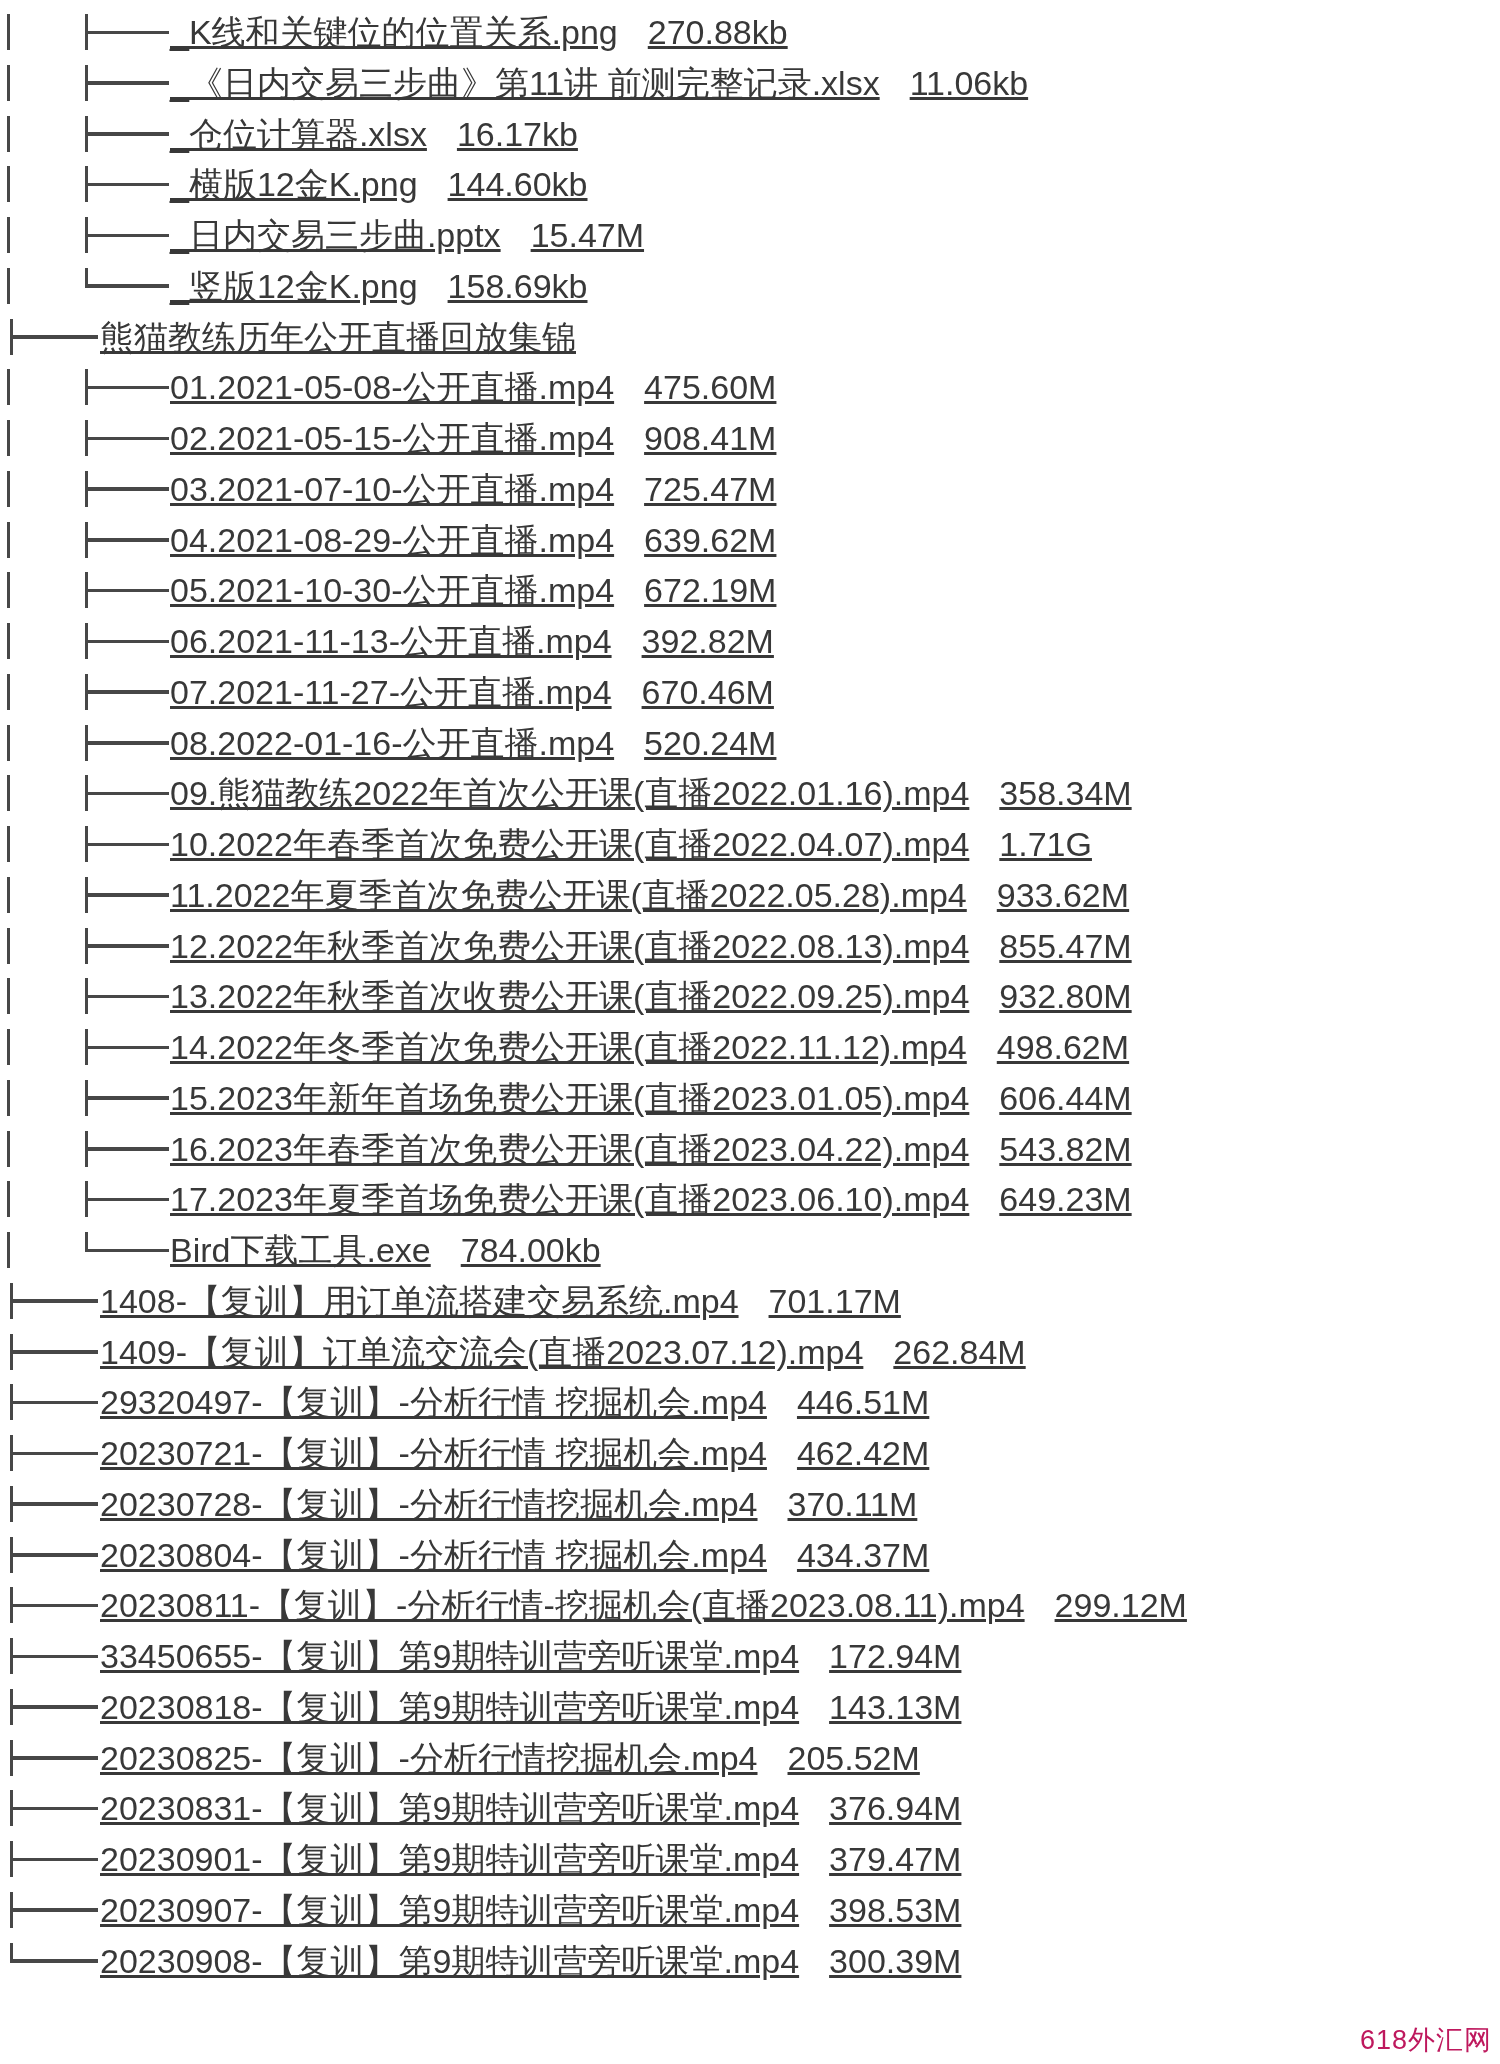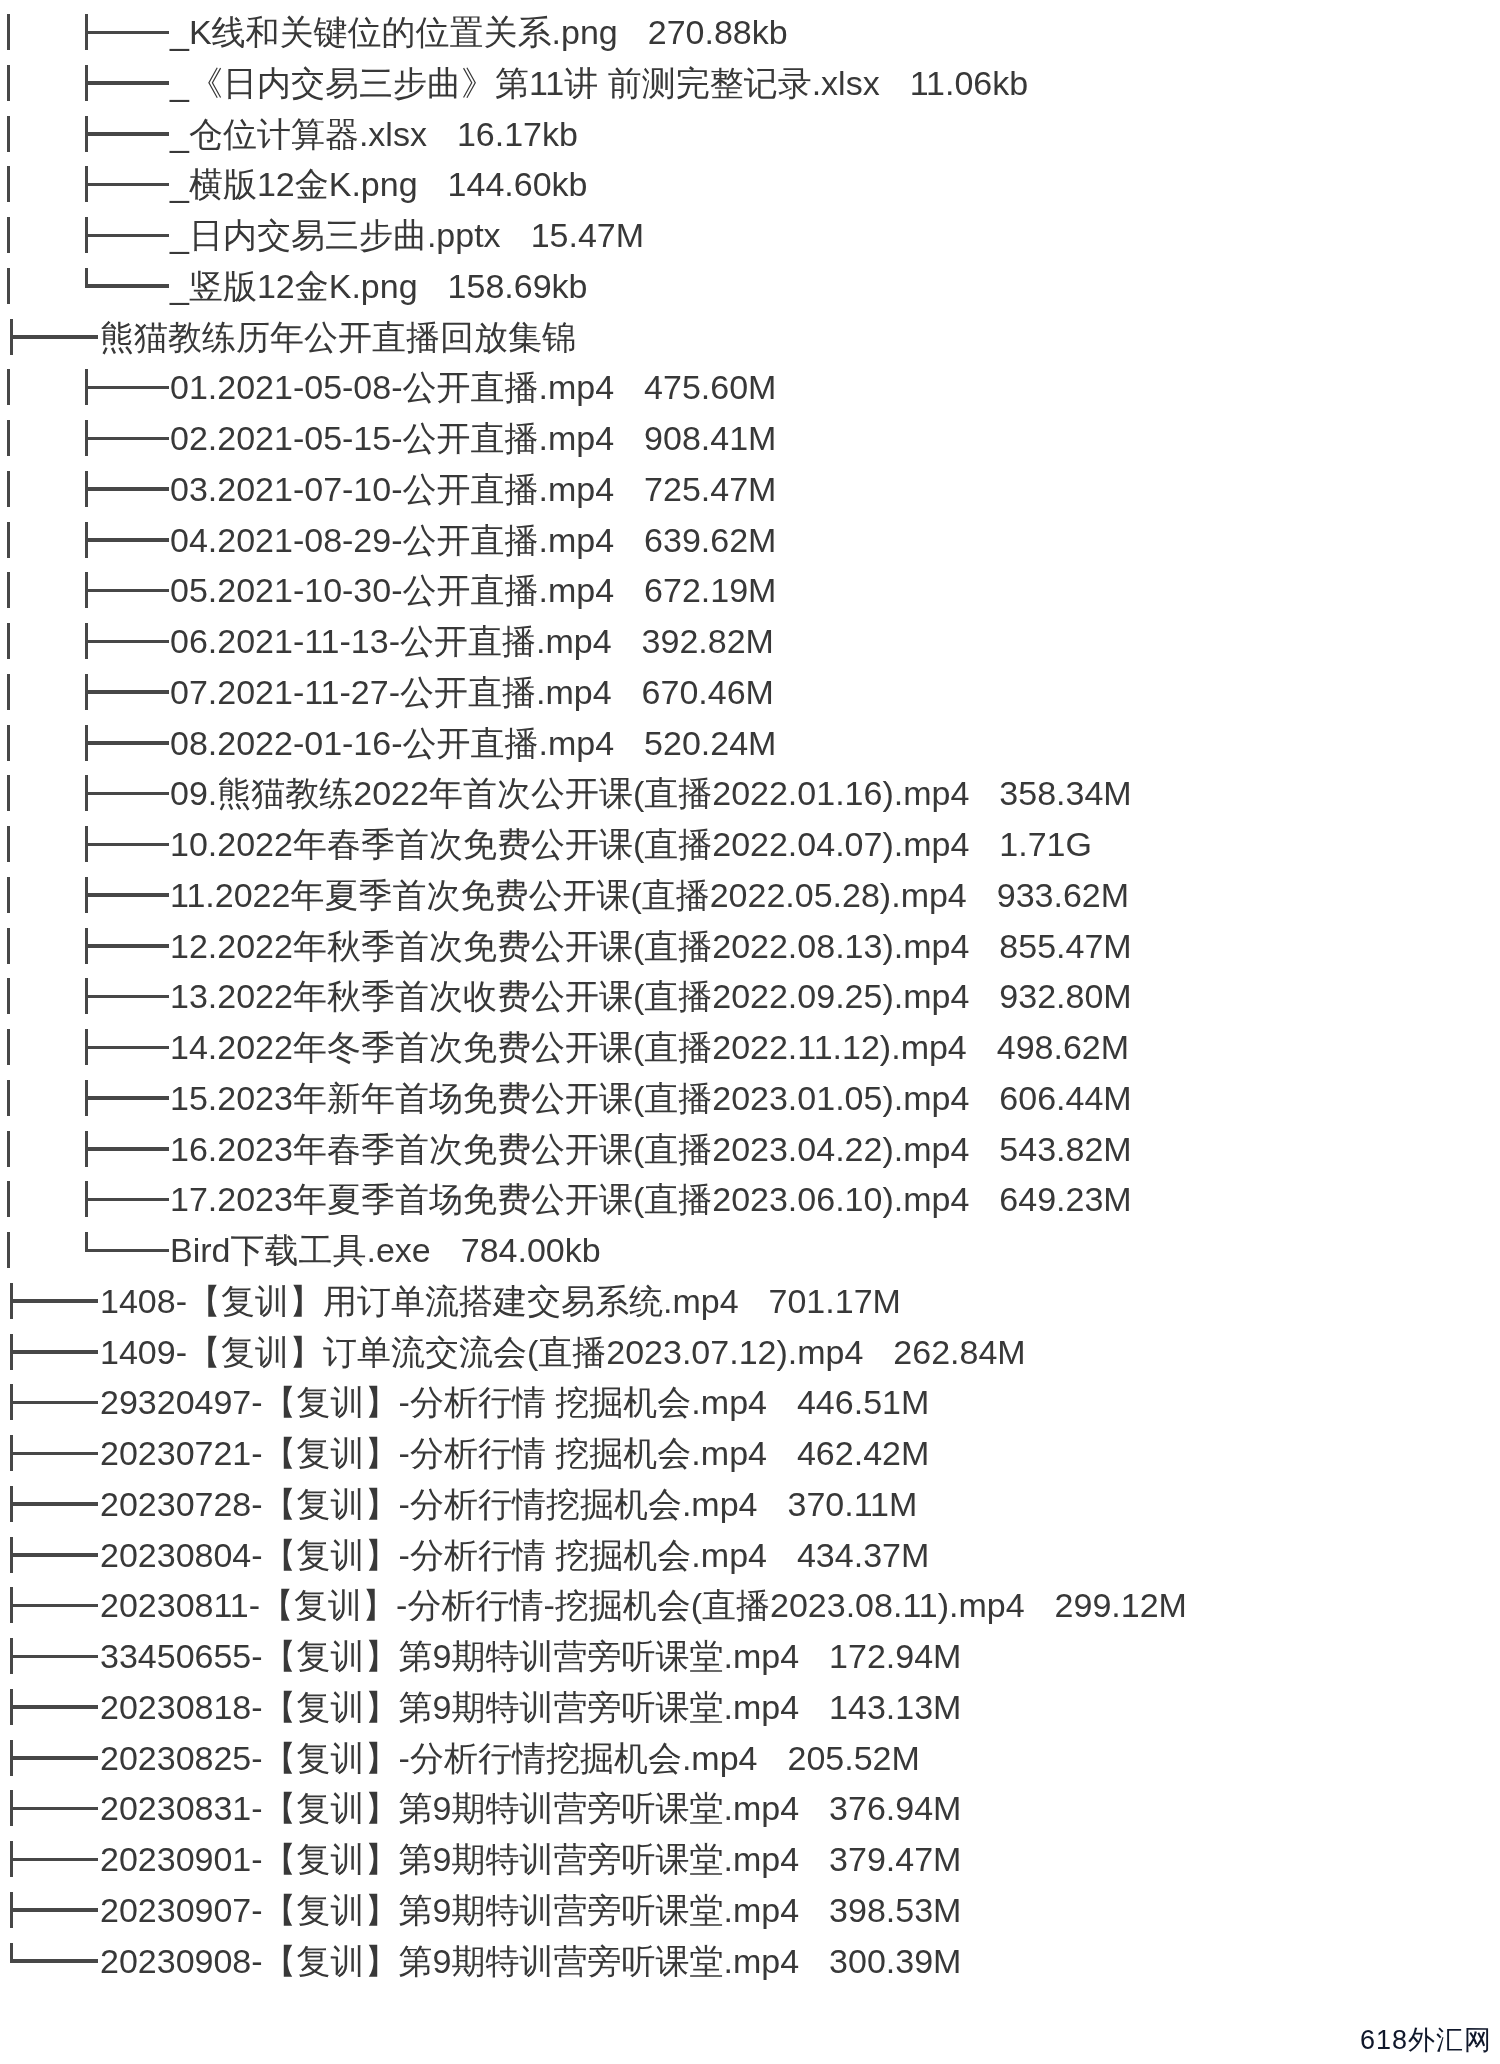--- a/index.html
+++ b/index.html
@@ -57,32 +57,33 @@
     top: 23.5px;
     height: 3.5px;
     background: #474747;
   }
   .row.l1 .h { left: 10px; width: 88px; }
   .row.l2 .h { left: 85px; width: 84px; }
   
   .row .txt {
     position: absolute;
     top: 0;
+    text-decoration: underline;
   }
   .row.l1 .txt { left: 100px; }
   .row.l2 .txt { left: 170px; }
   .fsize { margin-left: 30px; }
   .fsize:empty { margin-left: 0; }
   #watermark {
     position: absolute;
     right: 8px;
     bottom: 10px;
     font-size: 27px;
     line-height: 27px;
-    color: #0f172a;
+    color: #be185d;
     letter-spacing: 1px;
   }
 </style>
 </head>
 <body>
 
 <div id="page">
   <div id="tree">
       <div class="row l2 tee">
     <span class="lead"></span>

